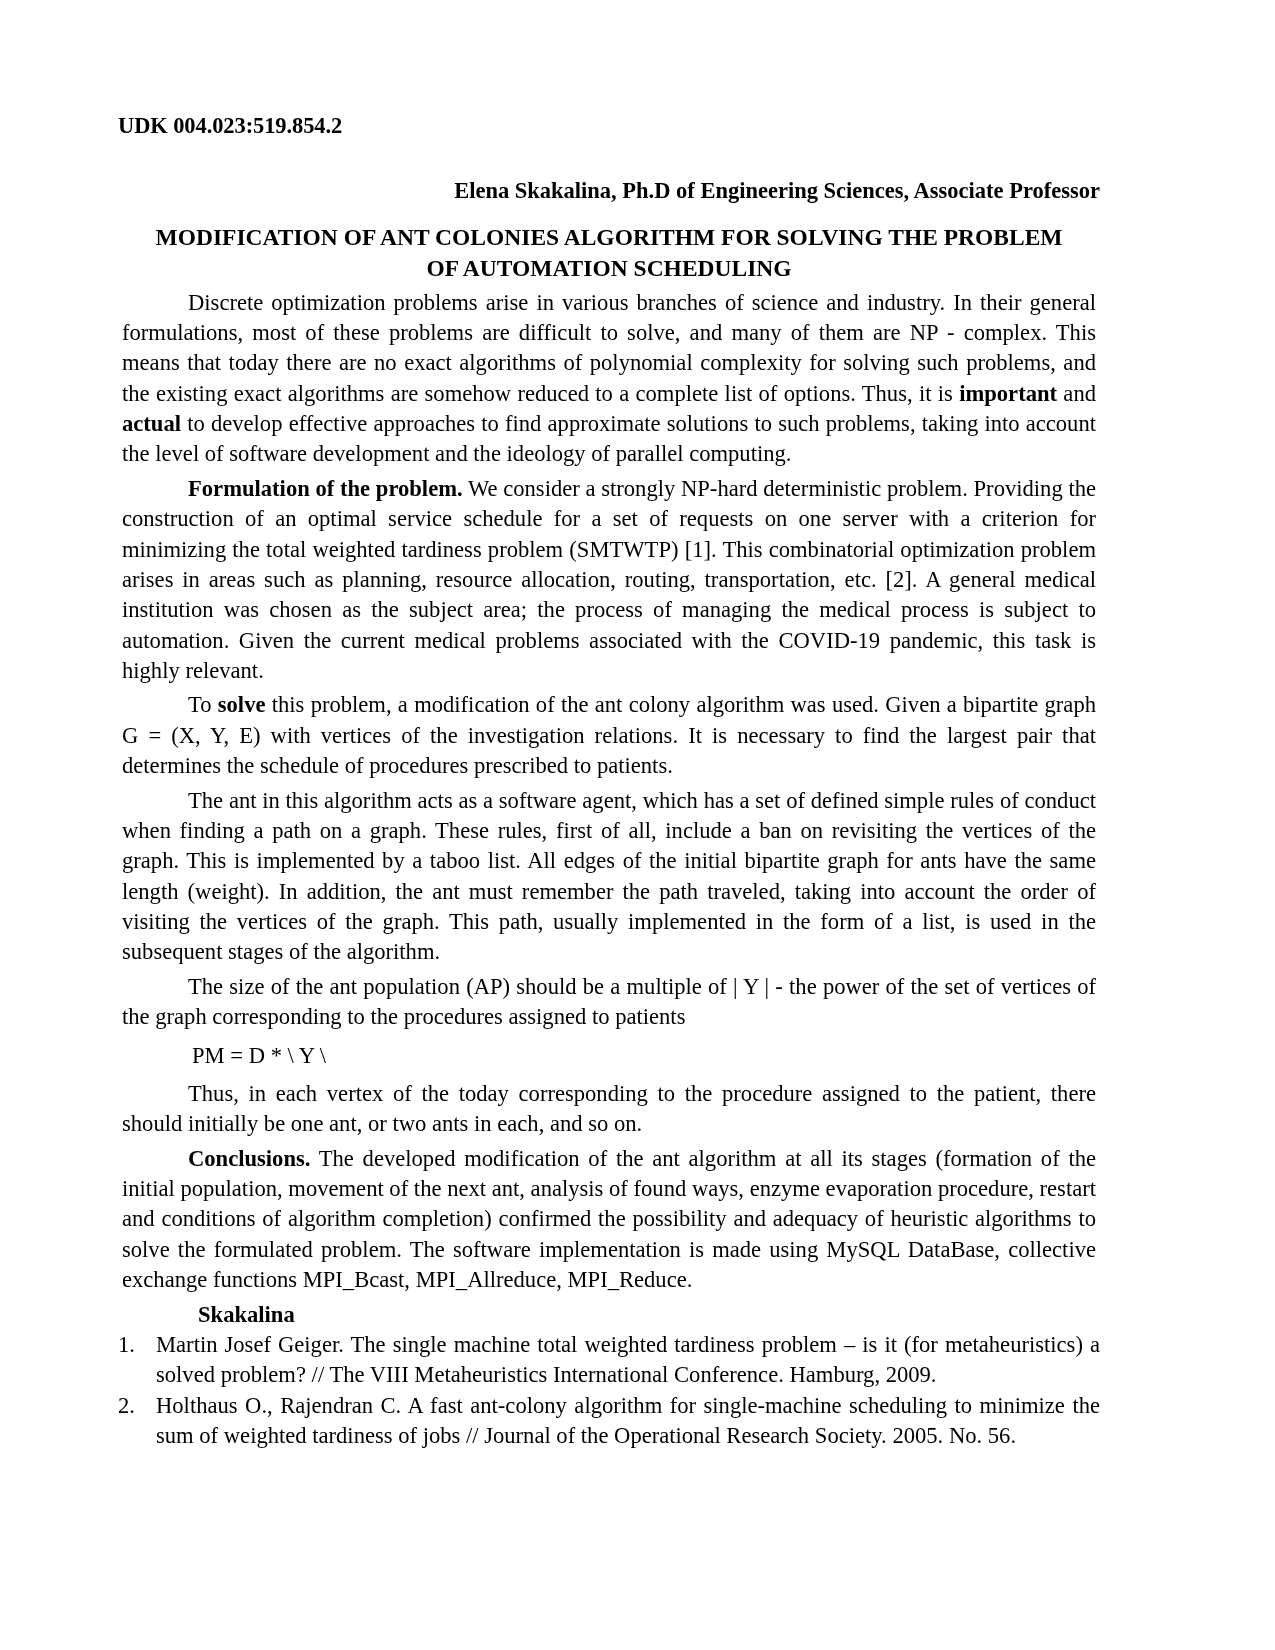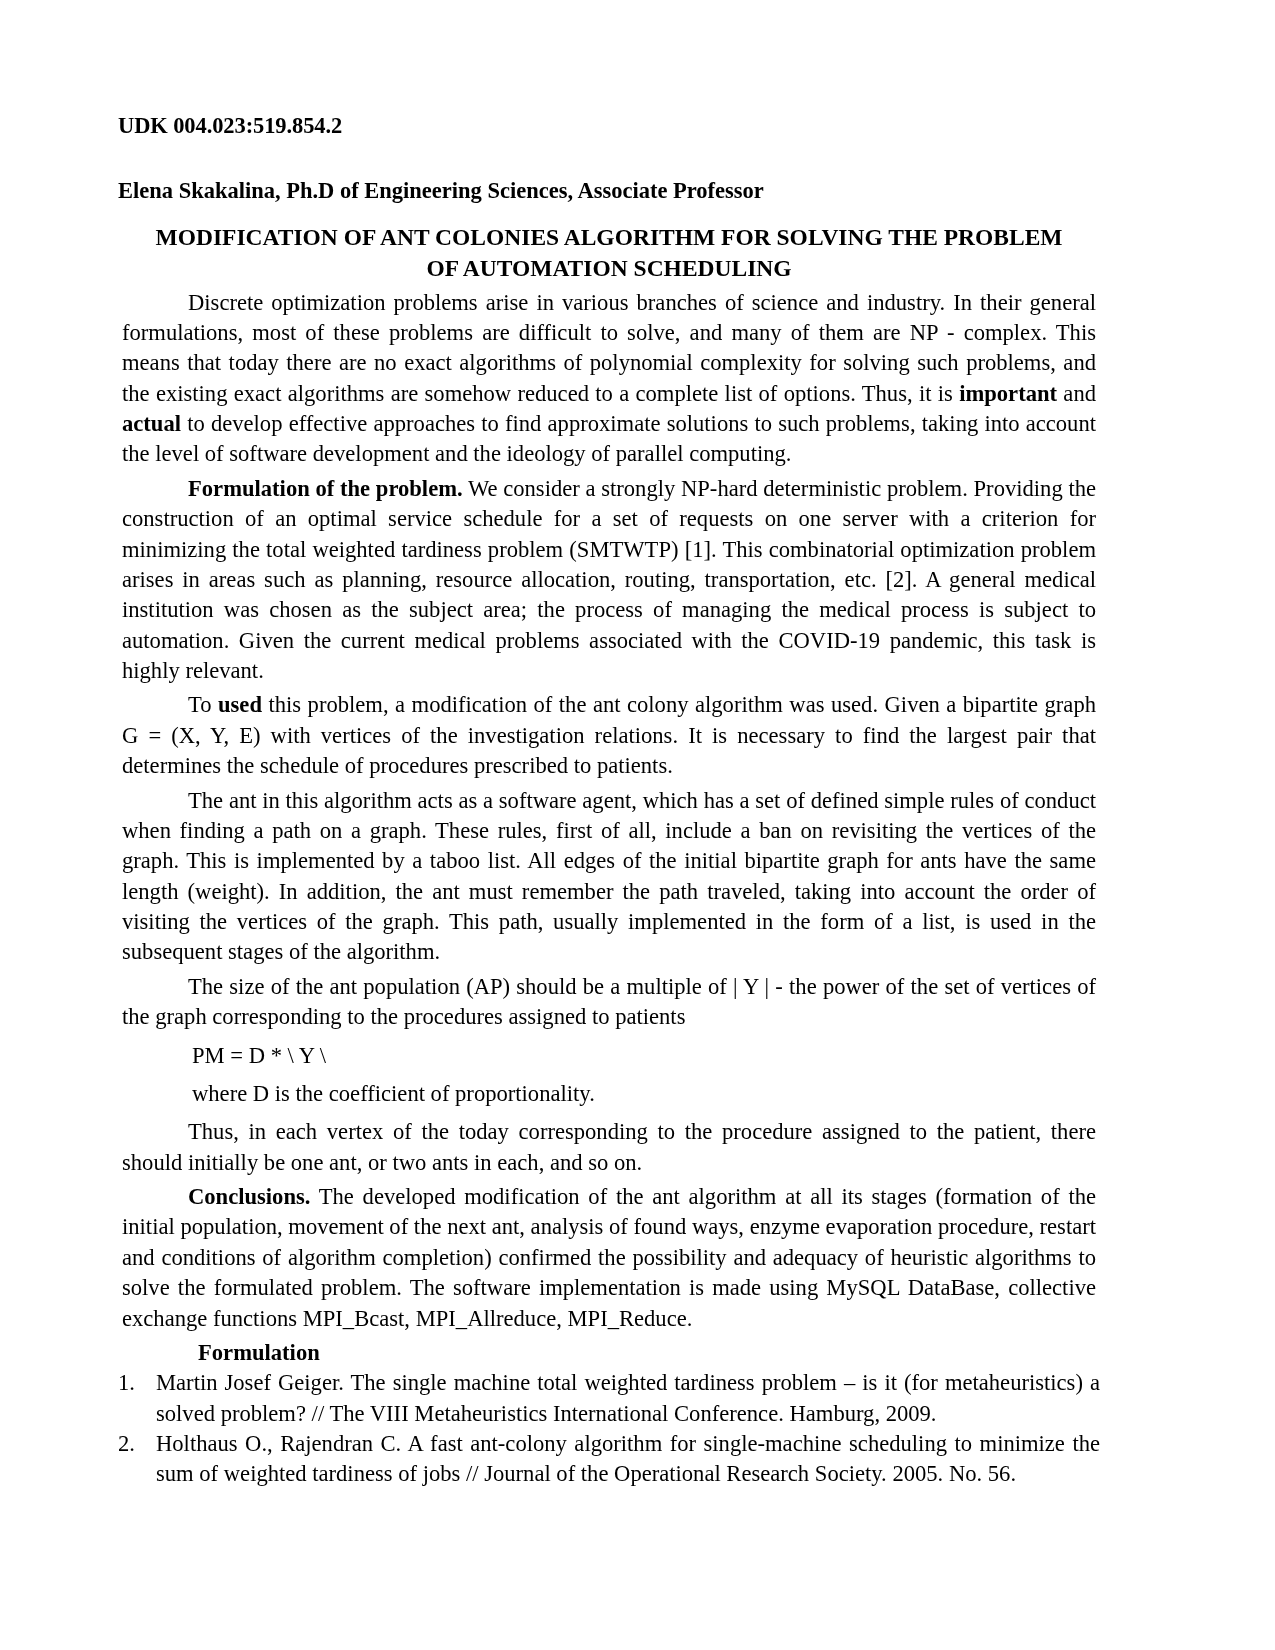--- a/index.html
+++ b/index.html
@@ -34,21 +34,21 @@
     font-weight: bold;
     font-size: 22.5px;
     line-height: 1.22;
     margin: 0 0 38px 0;
     letter-spacing: -0.1px;
   }
 
   .author {
     font-weight: bold;
     font-size: 22.5px;
-    text-align: left;
+    text-align: right;
     line-height: 1.25;
     margin: 0 0 16px 0;
   }
 
   .title {
     font-weight: bold;
     font-size: 23.5px;
     text-align: center;
     line-height: 1.32;
     margin: 0 0 1px 0;
@@ -119,35 +119,34 @@
 
     <div class="title">
       <span class="title-line">MODIFICATION OF  ANT  COLONIES ALGORITHM   FOR SOLVING THE PROBLEM</span>
       <span class="title-line">OF AUTOMATION  SCHEDULING</span>
     </div>
 
     <p class="para"><span>Discrete optimization problems arise in various branches of science and industry. In their general formulations, most of these problems are difficult to solve, and many of them are NP - complex. This means that today there are no exact algorithms of polynomial complexity for solving such problems, and the existing exact algorithms are somehow reduced to a complete list of options. Thus, it is </span><b>important</b><span> and </span><b>actual</b><span> to develop effective approaches to find approximate solutions to such problems, taking into account the level of software development and the ideology of parallel computing.</span></p>
 
     <p class="para"><b>Formulation of the problem.</b><span> We consider a strongly NP-hard deterministic problem. Providing the construction of an optimal service schedule for a set of requests on one server with a criterion for minimizing the total weighted tardiness problem (SMTWTP) [1]. This combinatorial optimization problem arises in areas such as planning, resource allocation, routing, transportation, etc. [2]. A general medical institution was chosen as the subject area; the process of managing the medical process is subject to automation. Given the current medical problems associated with the COVID-19 pandemic, this task is highly relevant.</span></p>
 
-    <p class="para"><span>To </span><b>used</b><span> this problem, a modification of the ant colony algorithm was used. Given a bipartite graph G = (X, Y, E) with vertices of the investigation relations. It is necessary to find the largest pair that determines the schedule of procedures prescribed to patients.</span></p>
+    <p class="para"><span>To </span><b>solve</b><span> this problem, a modification of the ant colony algorithm was used. Given a bipartite graph G = (X, Y, E) with vertices of the investigation relations. It is necessary to find the largest pair that determines the schedule of procedures prescribed to patients.</span></p>
 
     <p class="para">The ant in this algorithm acts as a software agent, which has a set of defined simple rules of conduct when finding a path on a graph. These rules, first of all, include a ban on revisiting the vertices of the graph. This is implemented by a taboo list. All edges of the initial bipartite graph for ants have the same length (weight). In addition, the ant must remember the path traveled, taking into account the order of visiting the vertices of the graph. This path, usually implemented in the form of a list, is used in the subsequent stages of the algorithm.</p>
 
     <p class="para">The size of the ant population (AP) should be a multiple of | Y | - the power of the set of vertices of the graph corresponding to the procedures assigned to patients</p>
 
     <p class="formula">PM = D * \ Y \</p>
 
-    <p class="formula">where D is the coefficient of proportionality.</p>
 
     <p class="para">Thus, in each vertex of the today corresponding to the procedure assigned to the patient, there should initially be one ant, or two ants in each, and so on.</p>
 
     <p class="para"><b>Conclusions.</b><span> The developed modification of the ant algorithm at all its stages (formation of the initial population, movement of the next ant, analysis of found ways, enzyme evaporation procedure, restart and conditions of algorithm completion) confirmed the possibility and adequacy of heuristic algorithms to solve the formulated problem. The software implementation is made using MySQL DataBase, collective exchange functions MPI_Bcast, MPI_Allreduce, MPI_Reduce.</span></p>
 
-    <div class="refs-heading">Formulation</div>
+    <div class="refs-heading">Skakalina</div>
 
     <ol class="refs">
       <li>
         <span class="num">1.</span><span>Martin Josef Geiger. The single machine total weighted tardiness problem – is it (for metaheuristics) a solved problem? // The VIII Metaheuristics International Conference. Hamburg, 2009.</span>
       </li>
       <li>
         <span class="num">2.</span><span>Holthaus O., Rajendran C. A fast ant-colony algorithm for single-machine scheduling to minimize the sum of weighted tardiness of jobs // Journal of the Operational Research Society. 2005. No. 56.</span>
       </li>
     </ol>
 

